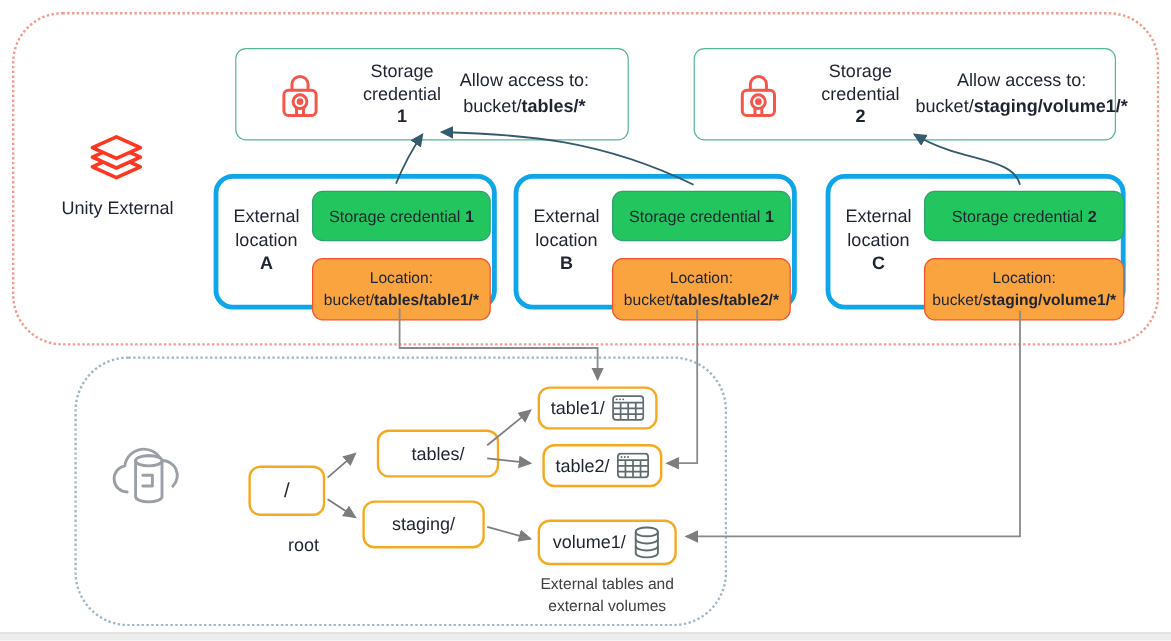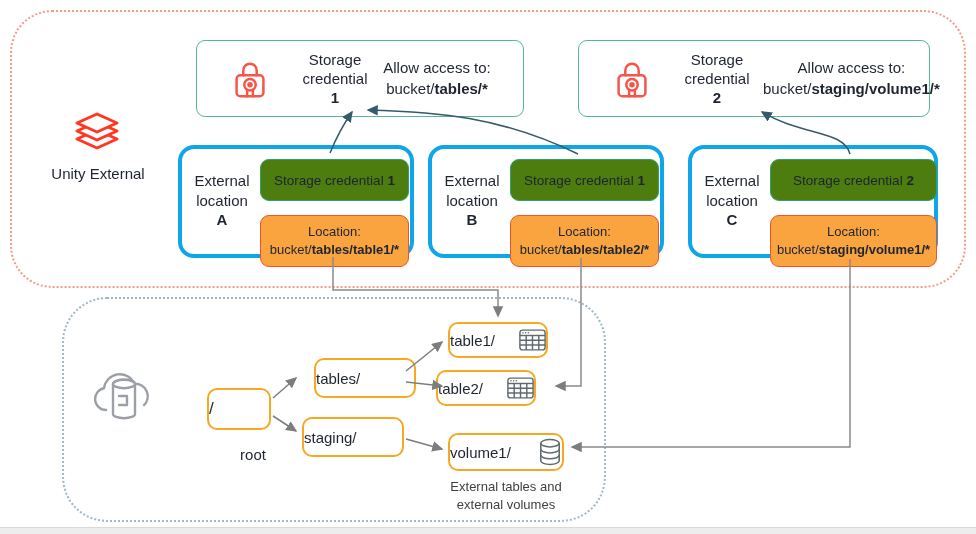--- a/index.html
+++ b/index.html
@@ -36,35 +36,35 @@
   }
   .loc-label{
     position:absolute;left:0;top:22px;width:80px;text-align:center;
     font-size:15px;line-height:1.3;
   }
   .chip{
     position:absolute;left:78px;box-sizing:border-box;border-radius:9px;
     display:flex;flex-direction:column;align-items:center;justify-content:center;
   }
   .chip-green{
-    top:10px;height:42px;background:#4d7c0f;border:1.5px solid #2ea26e;
+    top:10px;height:42px;background:#22c55e;border:1.5px solid #2ea26e;
     font-size:13.5px;
   }
   .chip-orange{
     top:66px;height:52px;background:#f9a43f;border:1.5px solid #f4502e;
     font-size:13px;line-height:1.35;
   }
 
   
   .side-label{font-size:15px;line-height:1.35;text-align:center;}
 
   
   .amber{
     background:#fff;border:2px solid #f7a823;border-radius:10px;box-sizing:border-box;
-    display:flex;align-items:center;justify-content:space-between;gap:6px;
+    display:flex;align-items:center;justify-content:center;gap:6px;
     font-size:15px;
   }
 
   .caption{font-size:13px;line-height:1.35;text-align:center;color:#404040;}
   .footer-strip{left:0;top:527px;width:976px;height:7px;background:#ededed;border-top:1px solid #d9d9d9;}
 
   svg.overlay{position:absolute;left:0;top:0;pointer-events:none;z-index:6;}
   .icon{flex:0 0 auto;}
 </style>
 </head>
@@ -203,21 +203,21 @@
         <path d="M8 7 v16 M15 7 v16 M22 7 v16"></path>
         <path d="M1 12.3 h28 M1 17.6 h28"></path>
       </g>
       <g fill="#5f6b6e">
           <circle cx="4.4" cy="4" r="0.9"></circle>
           <circle cx="7.4" cy="4" r="0.9"></circle>
           <circle cx="10.4" cy="4" r="0.9"></circle>
         </g>
     </svg>
   </div>
-  <div class="abs amber" style="left:436px;top:370px;width:100px;height:36px">
+  <div class="abs amber" style="left:452px;top:370px;width:100px;height:36px">
     <span>table2/</span>
     <svg class="icon" width="27" height="22" viewBox="0 0 30 24">
       <g fill="none" stroke="#5f6b6e" stroke-width="1.6">
         <rect x="1" y="1" width="28" height="22" rx="3"></rect>
         <path d="M1 7 h28"></path>
         <path d="M8 7 v16 M15 7 v16 M22 7 v16"></path>
         <path d="M1 12.3 h28 M1 17.6 h28"></path>
       </g>
       <g fill="#5f6b6e">
           <circle cx="4.4" cy="4" r="0.9"></circle>

